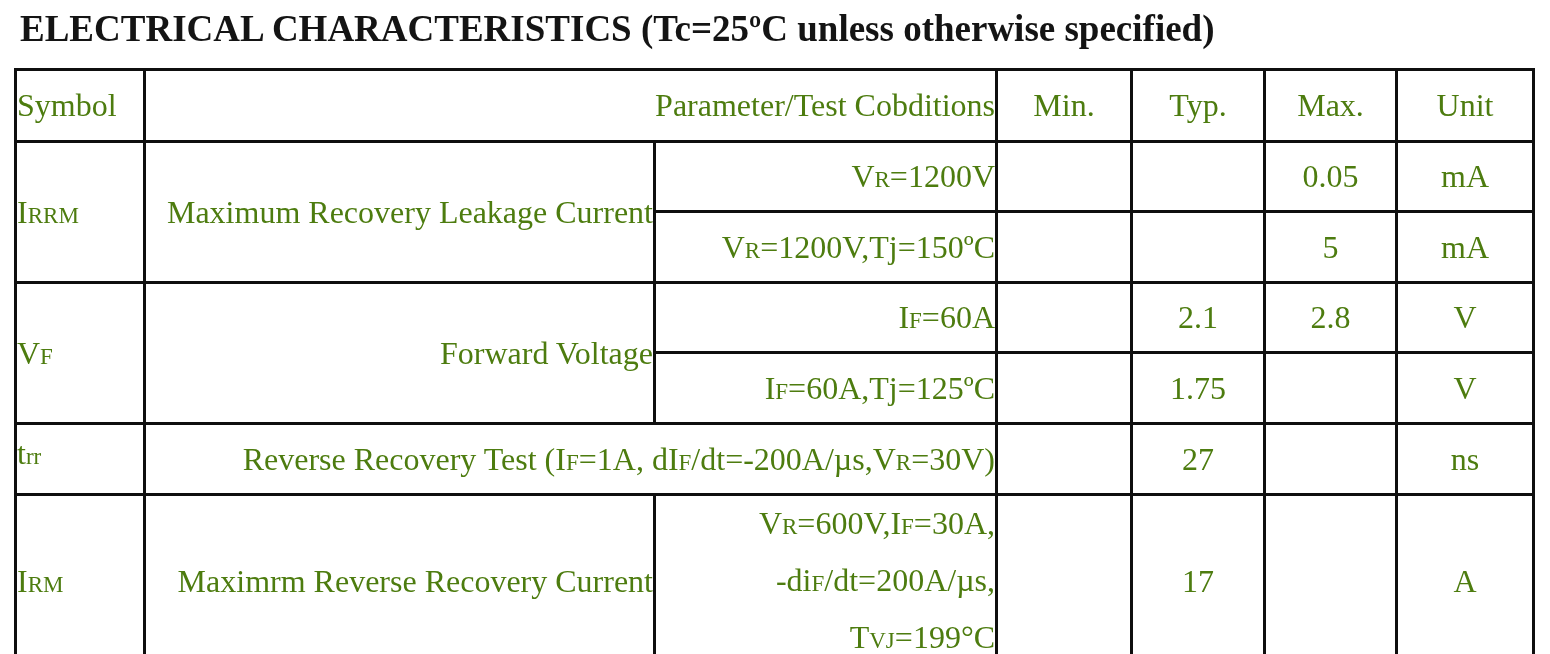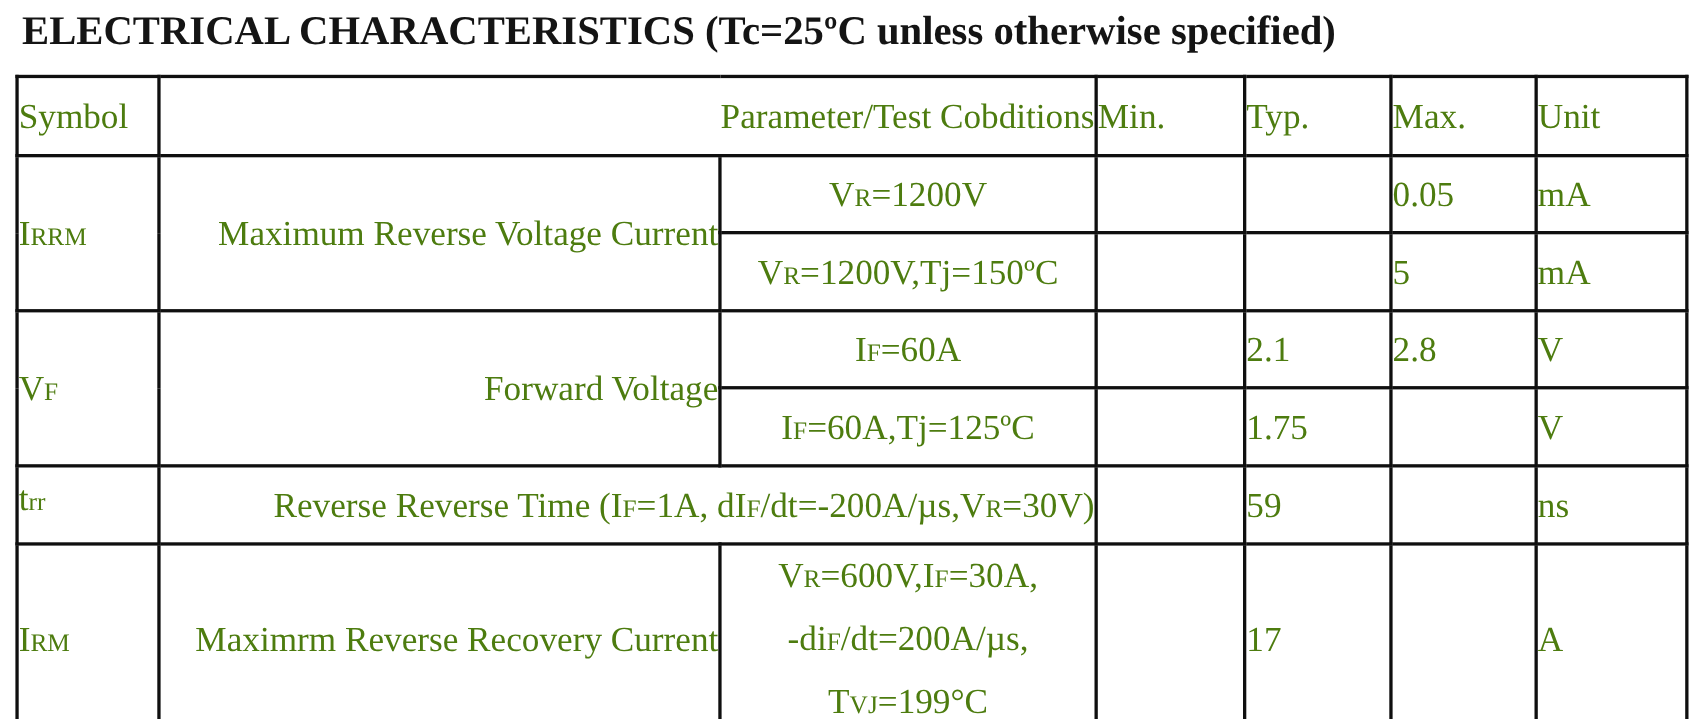--- a/index.html
+++ b/index.html
@@ -31,22 +31,22 @@
   table.ec td, table.ec th {
     border: 3px solid #0f0f0f;
     font-weight: normal;
     vertical-align: middle;
     padding: 0;
     overflow: hidden;
     white-space: nowrap;
   }
   .c-sym   { text-align: left; padding-left: 14px; }
   .c-param { text-align: right; padding-left: 7px;  }
-  .c-cond  { text-align: center; padding-left: 25px; }
-  .c-mid   { text-align: left; }
+  .c-cond  { text-align: right; padding-left: 25px; }
+  .c-mid   { text-align: center; }
   .sub     { font-size: 0.72em; }
   .cond-multiline { line-height: 54px; white-space: nowrap; }
 </style>
 </head>
 <body>
 
 <div class="page">
 
   <div class="title">ELECTRICAL CHARACTERISTICS (Tc=25ºC unless otherwise specified)</div>
 
@@ -66,21 +66,21 @@
       <th class="c-sym">Symbol</th>
       <th class="c-param" colspan="2">Parameter/Test Cobditions</th>
       <th class="c-mid">Min.</th>
       <th class="c-mid">Typ.</th>
       <th class="c-mid">Max.</th>
       <th class="c-mid">Unit</th>
     </tr>
 
     <tr style="height:70px">
       <td class="c-sym" rowspan="2"><span>I</span><span class="sub">RRM</span></td>
-      <td class="c-param" rowspan="2">Maximum Reverse Voltage Current</td>
+      <td class="c-param" rowspan="2">Maximum Recovery Leakage Current</td>
       <td class="c-cond"><span>V</span><span class="sub">R</span><span>=1200V</span></td>
       <td class="c-mid"></td>
       <td class="c-mid"></td>
       <td class="c-mid">0.05</td>
       <td class="c-mid">mA</td>
     </tr>
     <tr style="height:71px">
       <td class="c-cond"><span>V</span><span class="sub">R</span><span>=1200V,Tj=150ºC</span></td>
       <td class="c-mid"></td>
       <td class="c-mid"></td>
@@ -100,23 +100,23 @@
     <tr style="height:71px">
       <td class="c-cond"><span>I</span><span class="sub">F</span><span>=60A,Tj=125ºC</span></td>
       <td class="c-mid"></td>
       <td class="c-mid">1.75</td>
       <td class="c-mid"></td>
       <td class="c-mid">V</td>
     </tr>
 
     <tr style="height:71px">
       <td class="c-sym" style="vertical-align:top; padding-top:10px;"><span>t</span><span class="sub">rr</span></td>
-      <td class="c-param" colspan="2"><span>Reverse Reverse Time (I</span><span class="sub">F</span><span>=1A, dI</span><span class="sub">F</span><span>/dt=-200A/µs,V</span><span class="sub">R</span><span>=30V)</span></td>
+      <td class="c-param" colspan="2"><span>Reverse Recovery Test (I</span><span class="sub">F</span><span>=1A, dI</span><span class="sub">F</span><span>/dt=-200A/µs,V</span><span class="sub">R</span><span>=30V)</span></td>
       <td class="c-mid"></td>
-      <td class="c-mid">59</td>
+      <td class="c-mid">27</td>
       <td class="c-mid"></td>
       <td class="c-mid">ns</td>
     </tr>
 
     <tr style="height:145px">
       <td class="c-sym"><span>I</span><span class="sub">RM</span></td>
       <td class="c-param">Maximrm Reverse Recovery Current</td>
       <td class="c-cond">
         <div class="cond-multiline"><span>V</span><span class="sub">R</span><span>=600V,I</span><span class="sub">F</span><span>=30A,</span></div>
         <div class="cond-multiline"><span>-di</span><span class="sub">F</span><span>/dt=200A/µs,</span></div>

